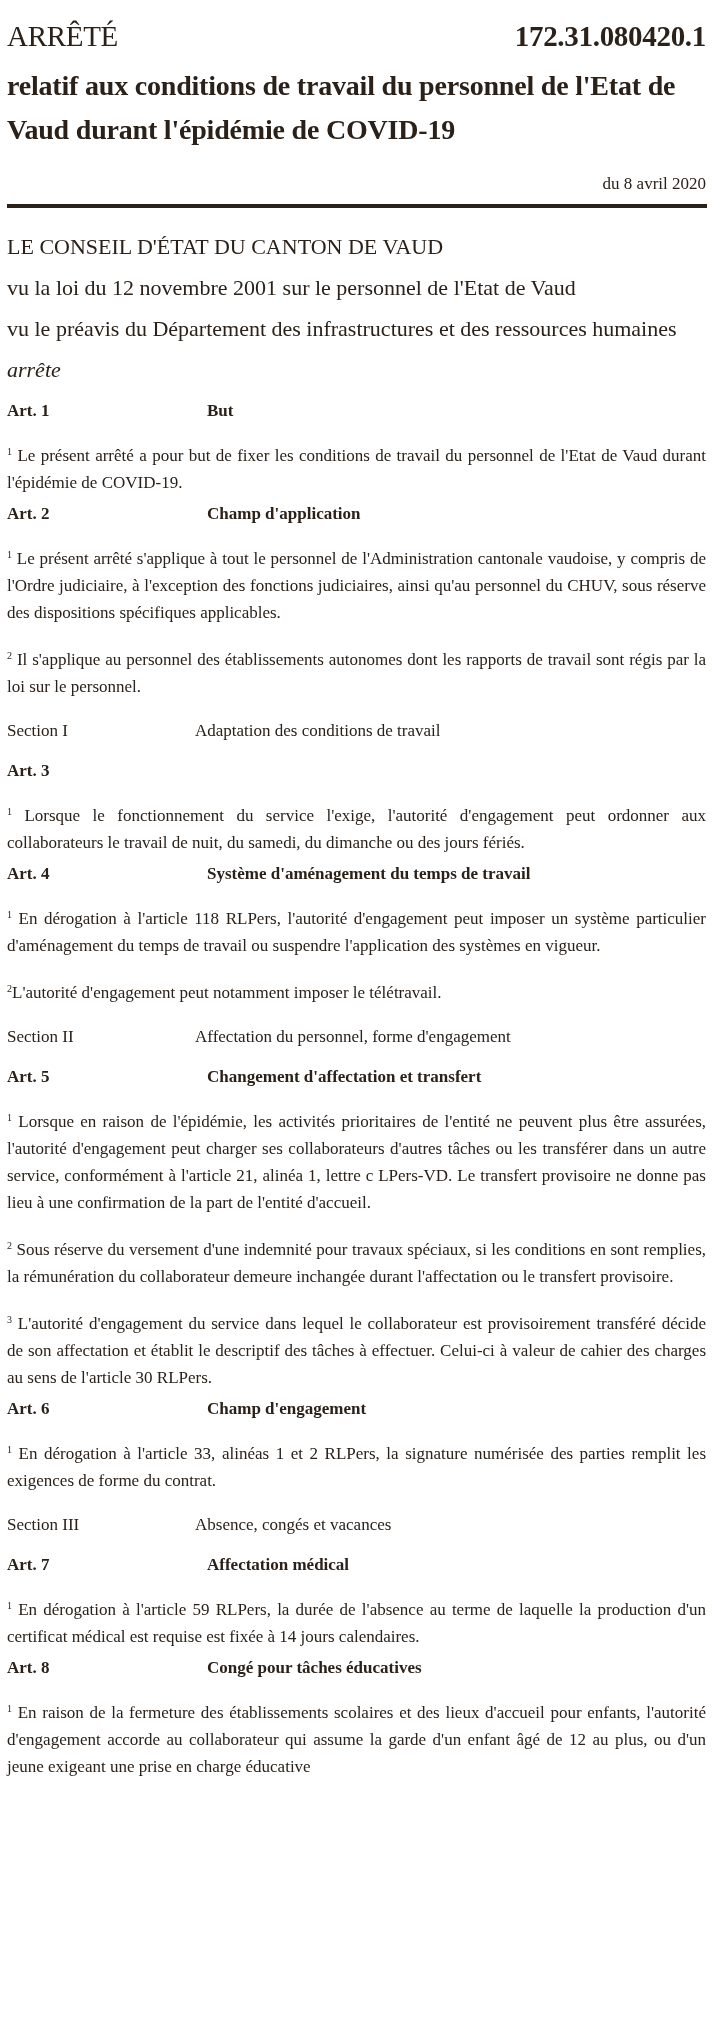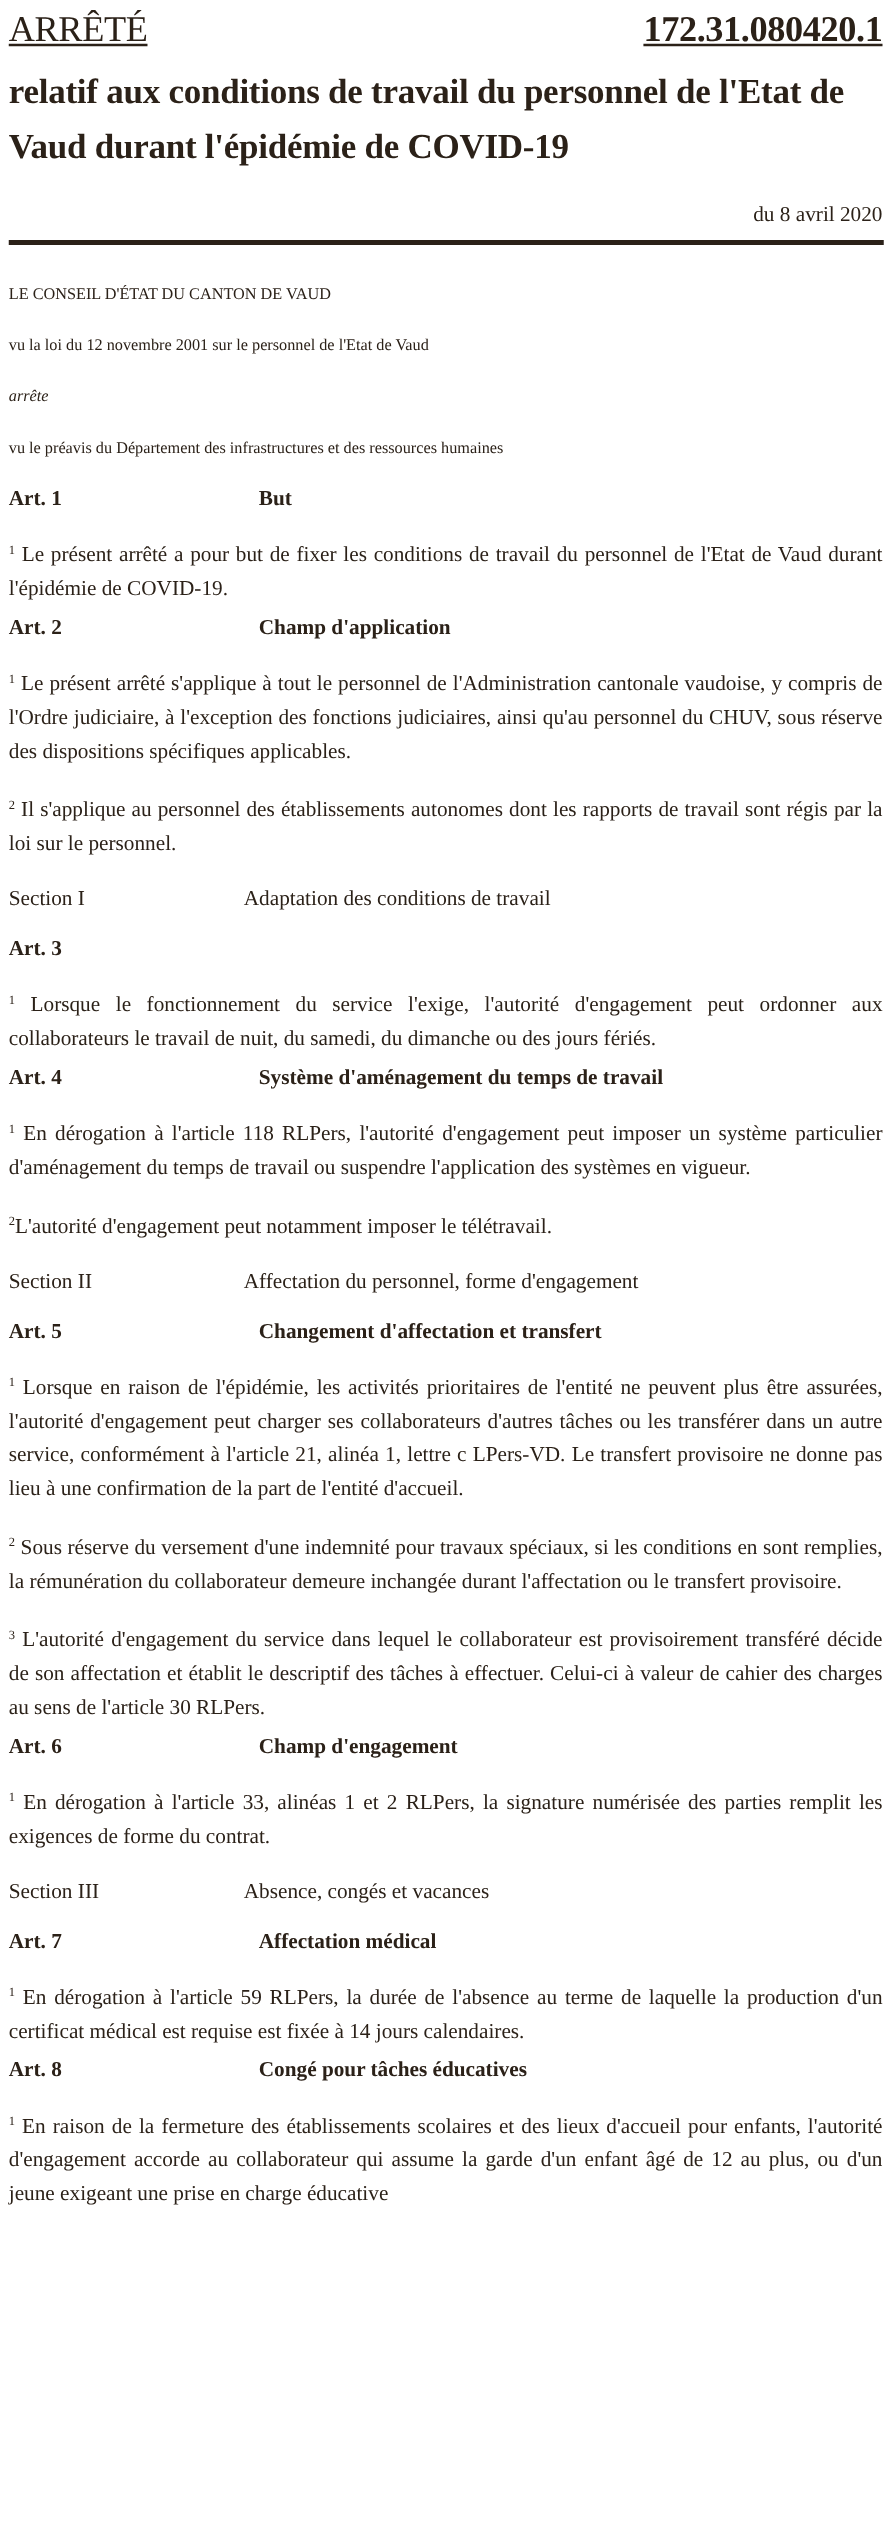--- a/index.html
+++ b/index.html
@@ -6,32 +6,32 @@
     body {
       width: 713px;
       height: 2021px;
       overflow: hidden;
       font-family: "Liberation Serif", "DejaVu Serif", serif;
       color: #2b2118;
     }
     .page { position: relative; padding: 0 7px 0 7px; }
     .header-row {
       display: flex; justify-content: space-between; align-items: baseline;
-      padding-top: 8px; height: 40px; text-decoration: underline;
+      padding-top: 20px; height: 40px;
     }
     .doc-type { font-size: 29px; letter-spacing: -0.3px; }
     .doc-number { font-size: 29px; font-weight: bold; letter-spacing: -0.3px; }
     .title {
       font-size: 28px; font-weight: bold; line-height: 44px;
       margin-top: 4px; letter-spacing: -0.2px;
     }
     .date { font-size: 17px; margin-top: 22px; height: 22px; text-align: right; }
     .rule { height: 4px; background: #2b2118; margin-top: 8px; margin-right: -1px; }
     .preamble { margin-top: 28px; }
-    .pre-line { font-size: 13px; line-height: 22px; margin-bottom: 19px; }
+    .pre-line { font-size: 22px; line-height: 22px; margin-bottom: 19px; }
     .pre-line.italic { font-style: italic; }
     .article-head {
       display: flex; font-size: 17px; font-weight: bold; line-height: 22px;
       margin-top: 4px; margin-bottom: 17px; gap: 48px;
     }
     .article-head .art-num { width: 152px; }
     .section-head {
       display: flex; font-size: 17px; line-height: 22px; margin-top: 20px; margin-bottom: 18px;
     }
     .section-head .sec-num { width: 188px; }
@@ -52,22 +52,22 @@
     <span class="doc-type">ARRÊTÉ</span>
     <span class="doc-number">172.31.080420.1</span>
   </div>
   <div class="title">relatif aux conditions de travail du personnel de l'Etat de Vaud durant l'épidémie de COVID-19</div>
   <div class="date">du 8 avril 2020</div>
   <div class="rule"></div>
 
   <div class="preamble">
     <div class="pre-line">LE CONSEIL D'ÉTAT DU CANTON DE VAUD</div>
     <div class="pre-line">vu la loi du 12 novembre 2001 sur le personnel de l'Etat de Vaud</div>
+    <div class="pre-line">vu le préavis du Département des infrastructures et des ressources humaines</div>
     <div class="pre-line italic">arrête</div>
-    <div class="pre-line">vu le préavis du Département des infrastructures et des ressources humaines</div>
   </div>
 
   <div class="art-block">
     <div class="article-head">
       <span class="art-num">Art. 1</span>
       <span>But</span>
     </div>
     <p class="para"><sup>1</sup> <span>Le présent arrêté a pour but de fixer les conditions de travail du personnel de l'Etat de Vaud durant l'épidémie de COVID-19.</span></p>
   </div>
 

